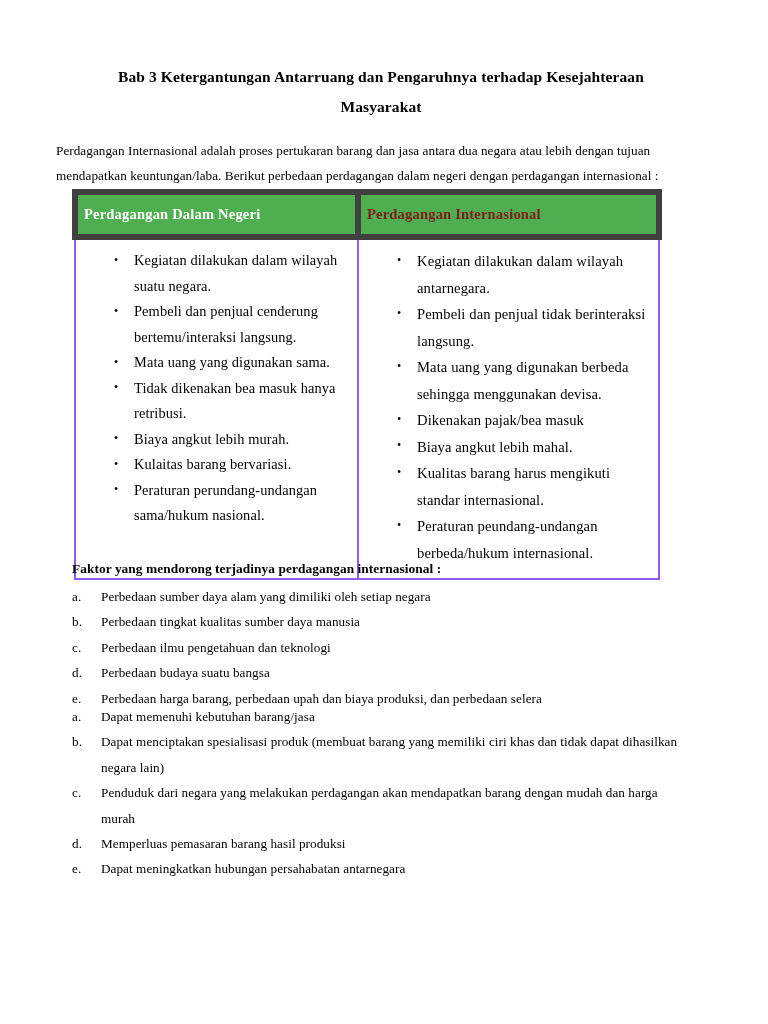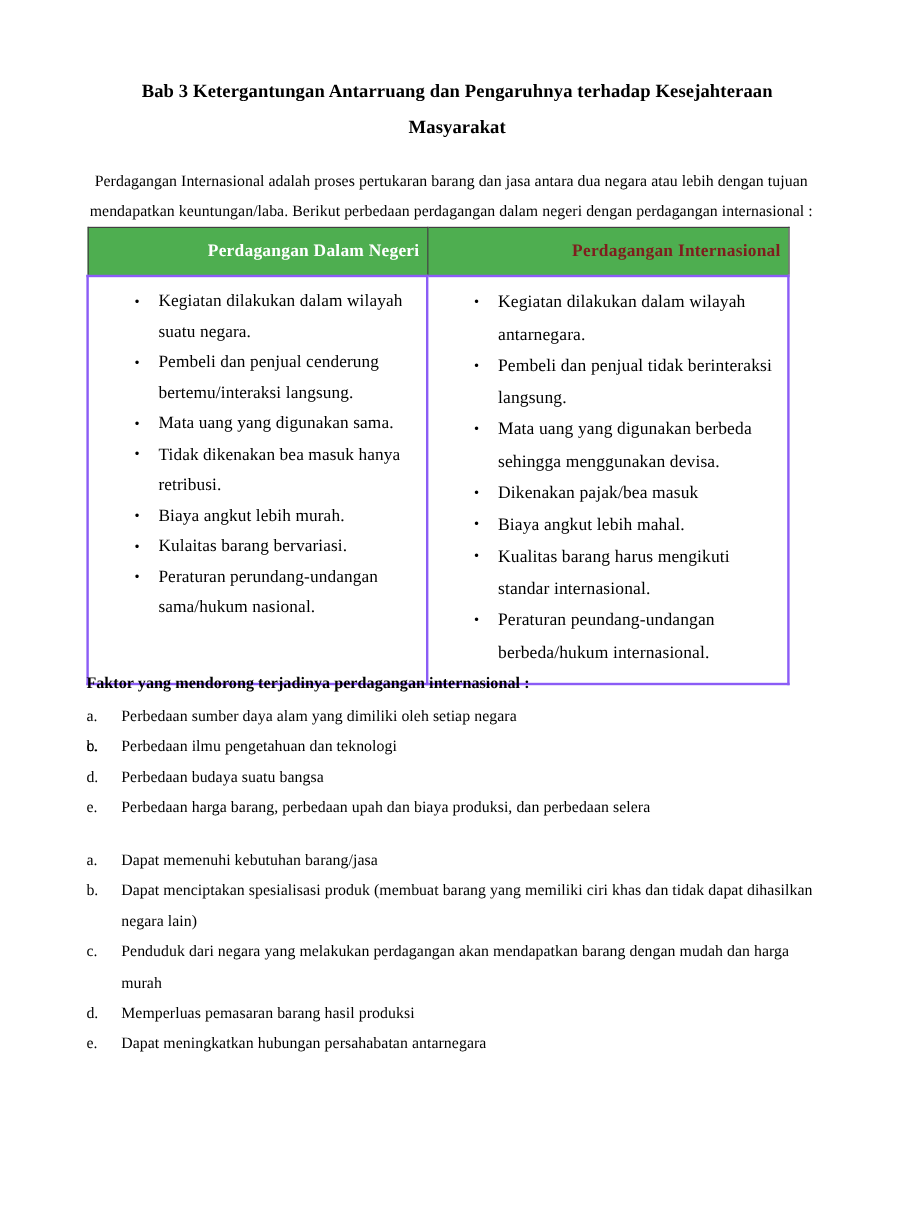--- a/index.html
+++ b/index.html
@@ -35,50 +35,50 @@
     text-align: center;
     font-weight: bold;
     font-size: 15.5px;
     line-height: 30px;
     letter-spacing: 0.1px;
   }
 
   
   .intro {
     position: absolute;
-    left: 72px;
+    left: 56px;
     top: 125px;
     width: 608px;
     font-size: 13.2px;
     line-height: 25px;
-    text-align: center;
+    text-align: left;
     letter-spacing: 0.05px;
   }
 
   
   .cmp-table {
     position: absolute;
     left: 72px;
     top: 189px;
     width: 584px;
     border-collapse: collapse;
     table-layout: fixed;
   }
   .cmp-table col.c-left  { width: 283px; }
   .cmp-table col.c-right { width: 301px; }
 
   .cmp-table th {
     background: #4EAE50;
     color: #ffffff;
     font-weight: bold;
     font-size: 14.5px;
-    text-align: right;
+    text-align: left;
     height: 39px;
     padding: 0 6px;
-    border: 1px solid #404040;
+    border: 6px solid #404040;
     letter-spacing: 0.2px;
     vertical-align: middle;
   }
   .cmp-table td {
     border: 2px solid #8b5cf6;
     vertical-align: top;
     padding: 8px 10px 12px 10px;
     background: #ffffff;
   }
   .cmp-table td.cell-right {
@@ -193,21 +193,21 @@
             </ul>
         </td>
       </tr>
     </tbody>
   </table>
 
   <div class="section" id="faktor-section">
     <div class="section-heading">Faktor  yang mendorong  terjadinya perdagangan internasional :</div>
     <ol class="lettered" id="faktor-list">
         <li><span class="marker">a.</span><span>Perbedaan sumber daya alam yang dimiliki oleh setiap negara</span></li>
-        <li><span class="marker">b.</span></li>
+        <li><span class="marker">b.</span><span>Perbedaan tingkat kualitas sumber daya manusia</span></li>
         <li><span class="marker">c.</span><span>Perbedaan ilmu pengetahuan dan teknologi</span></li>
         <li><span class="marker">d.</span><span>Perbedaan budaya suatu bangsa</span></li>
         <li><span class="marker">e.</span><span>Perbedaan harga barang, perbedaan upah dan biaya produksi, dan perbedaan selera</span></li>
       </ol>
   </div>
 
   <div class="section" id="manfaat-section">
     <ol class="lettered" id="manfaat-list">
         <li><span class="marker">a.</span><span>Dapat memenuhi kebutuhan barang/jasa</span></li>
         <li><span class="marker">b.</span><span>Dapat menciptakan spesialisasi produk (membuat barang yang memiliki ciri khas dan tidak dapat dihasilkan negara lain)</span></li>

